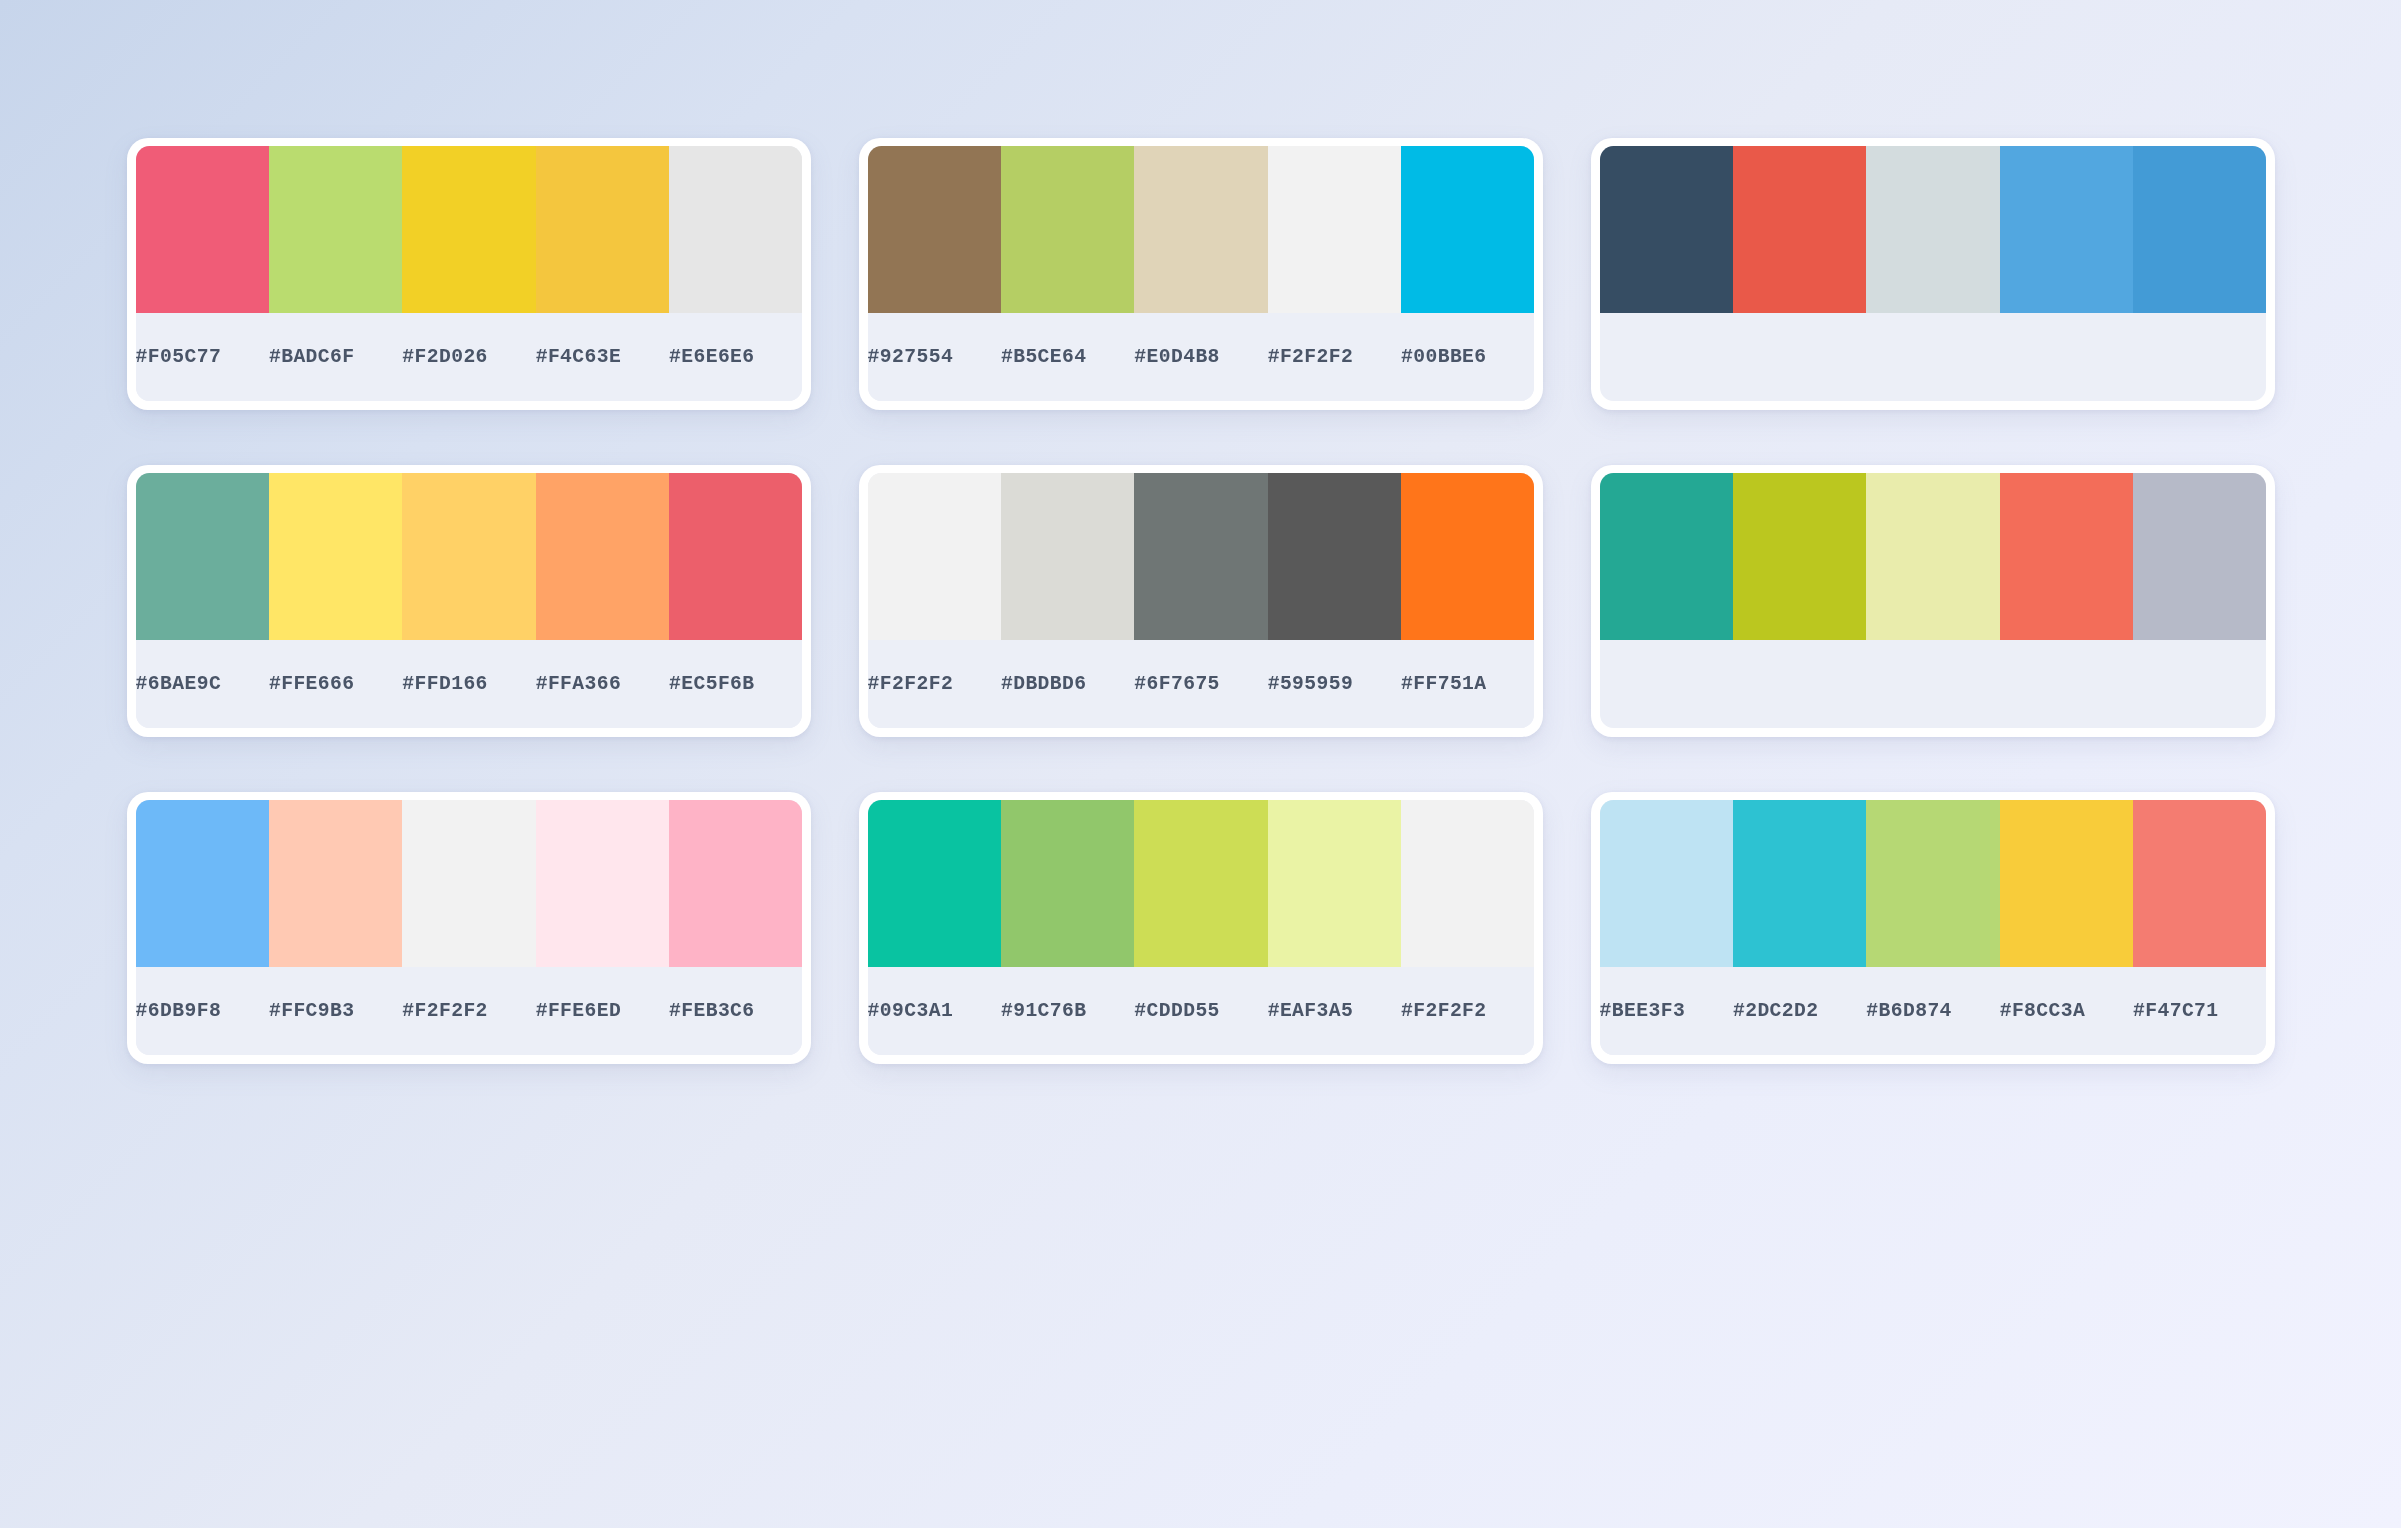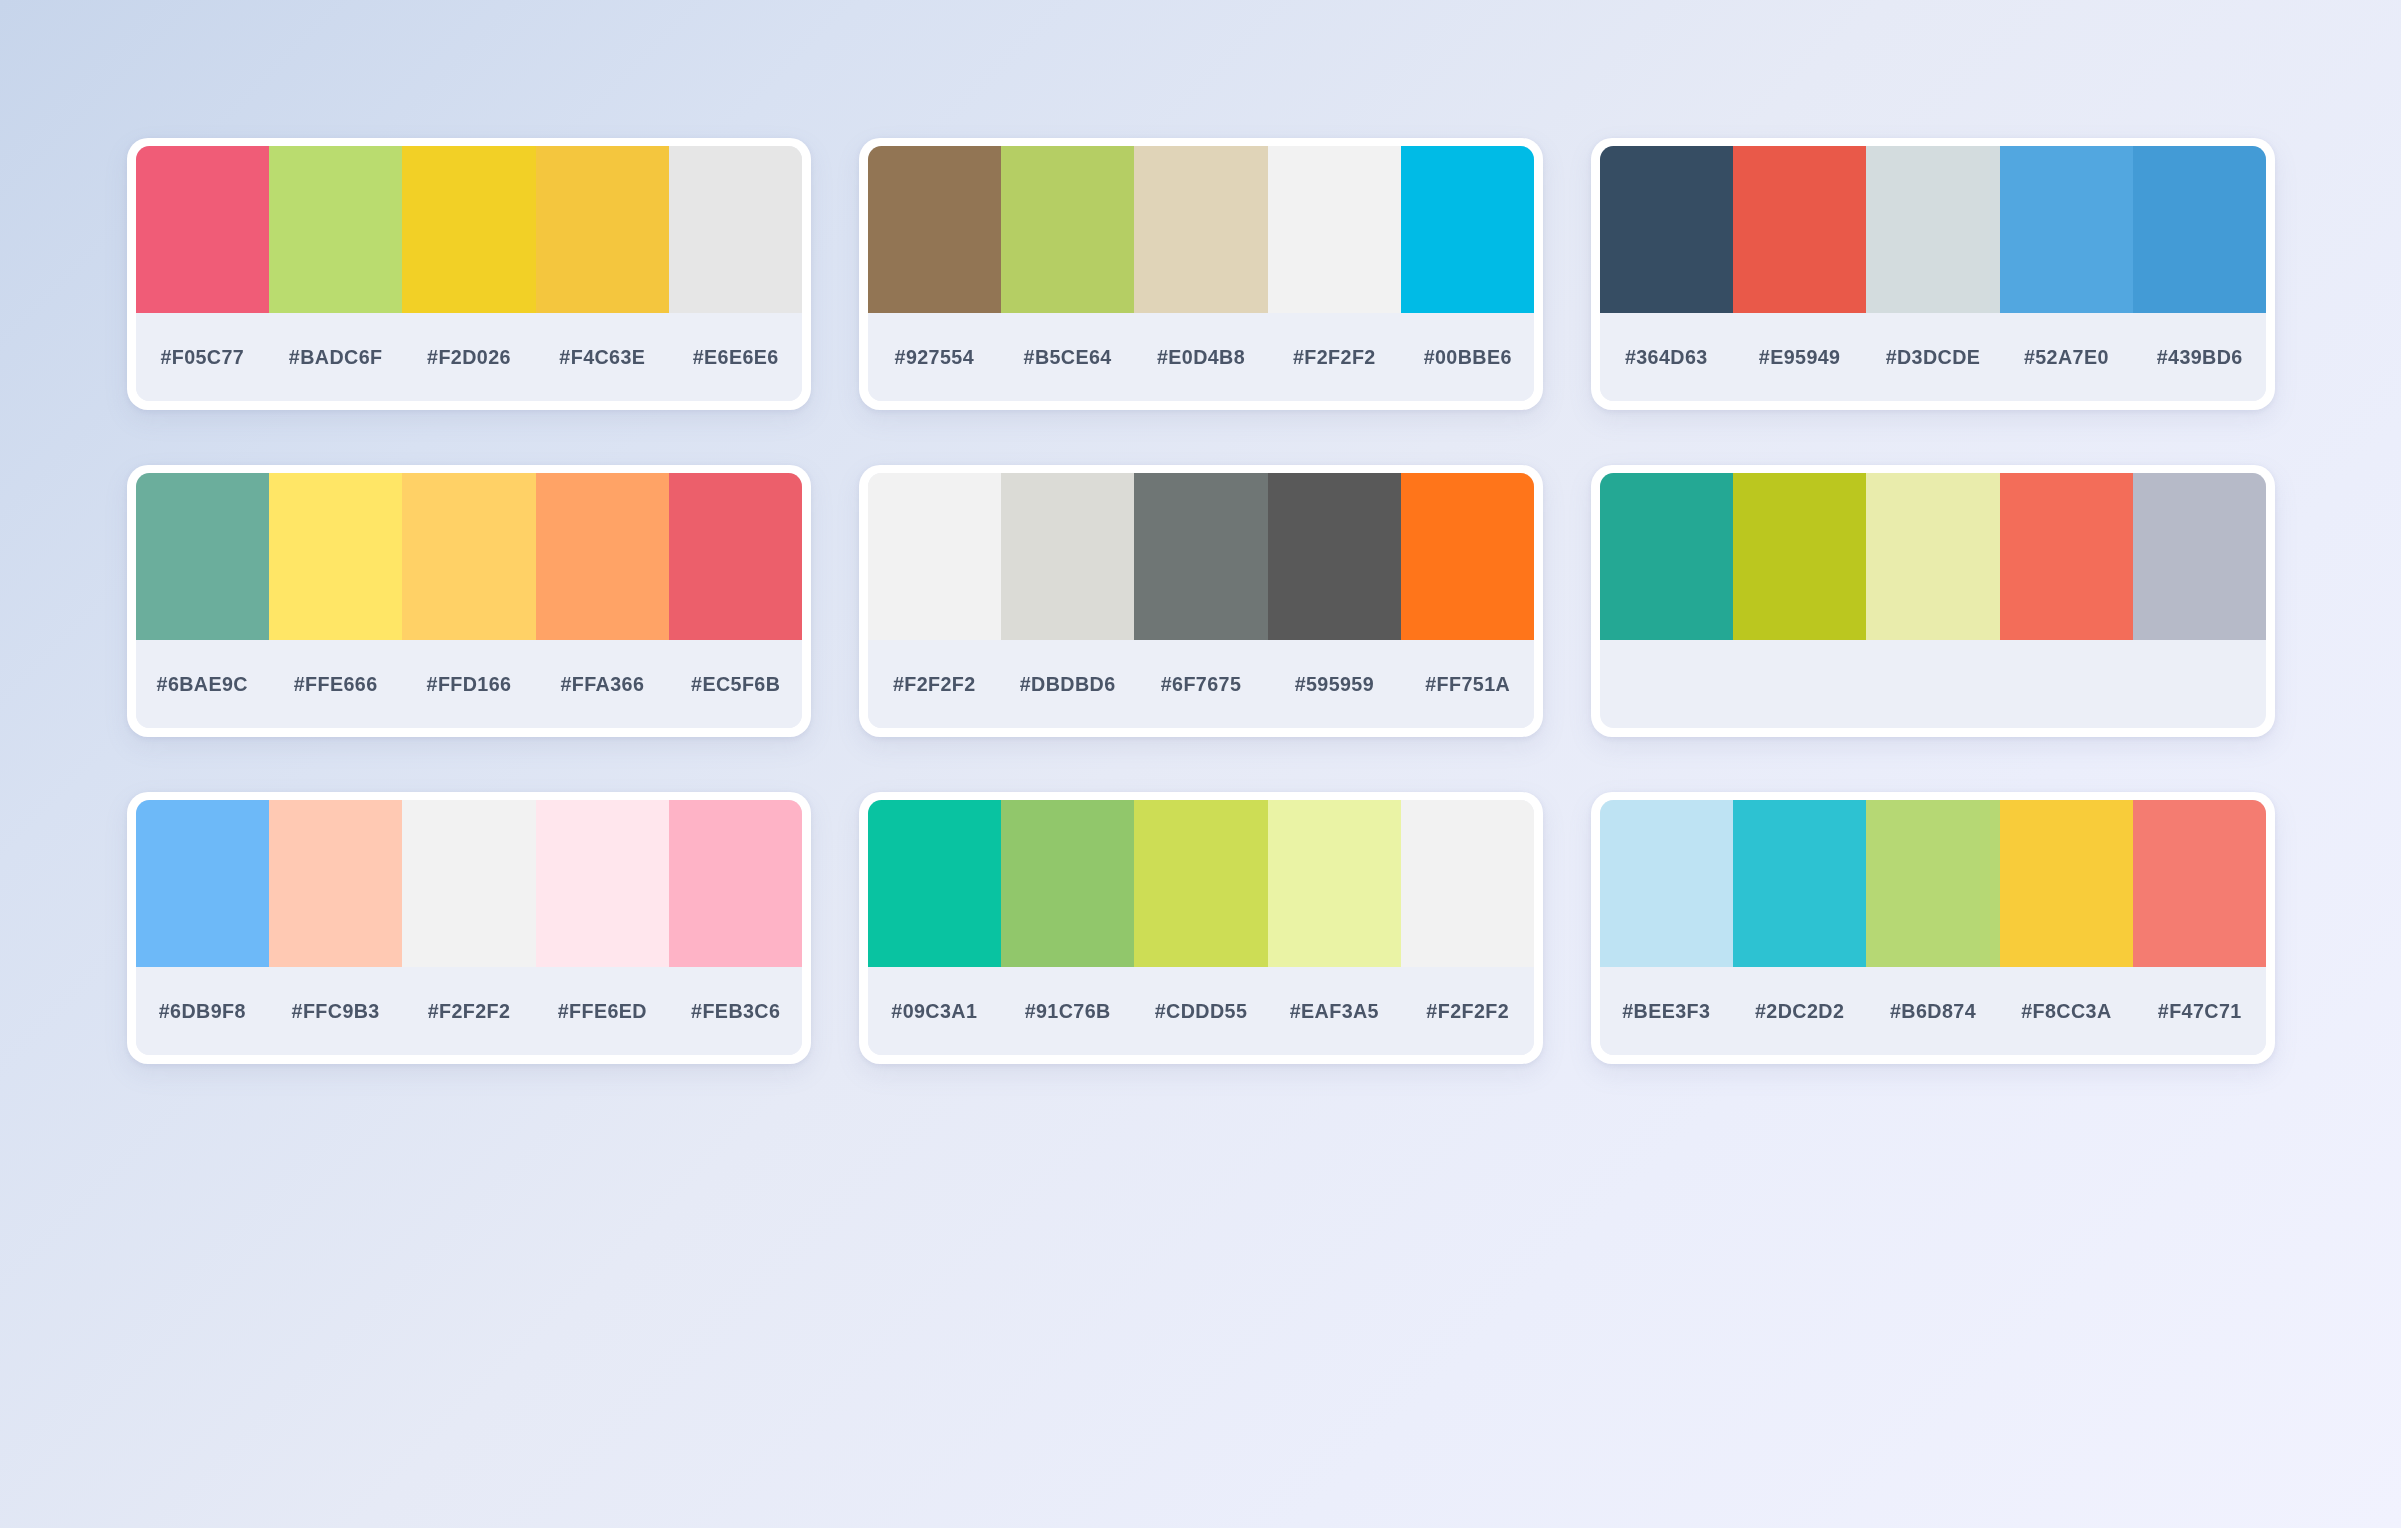--- a/index.html
+++ b/index.html
@@ -74,26 +74,26 @@
   
   .label-bar {
     flex: 1 1 auto;
     display: flex;
     align-items: center;
     background: #eceff7;
   }
 
   .swatch-label {
     flex: 1 1 20%;
-    text-align: center;
+    text-align: left;
     font-size: 19.7px;
     font-weight: 700;
     letter-spacing: 0.4px;
     color: #4a5568;
-    font-family: Liberation Sans, sans-serif;
+    font-family: Liberation Mono, monospace;
     white-space: nowrap;
   }
 </style>
 </head>
 <body>
 
 <div class="palette-grid">
     <div class="palette-card">
       <div class="card-inner">
         <div class="swatch-strip">
@@ -132,27 +132,20 @@
     </div>
     <div class="palette-card">
       <div class="card-inner">
         <div class="swatch-strip">
           <div class="swatch" style="background-color: rgb(54, 77, 99);"></div>
           <div class="swatch" style="background-color: rgb(233, 89, 73);"></div>
           <div class="swatch" style="background-color: rgb(211, 220, 222);"></div>
           <div class="swatch" style="background-color: rgb(82, 167, 224);"></div>
           <div class="swatch" style="background-color: rgb(67, 155, 214);"></div>
         </div>
-        <div class="label-bar">
-          <div class="swatch-label">#364D63</div>
-          <div class="swatch-label">#E95949</div>
-          <div class="swatch-label">#D3DCDE</div>
-          <div class="swatch-label">#52A7E0</div>
-          <div class="swatch-label">#439BD6</div>
-        </div>
       </div>
     </div>
     <div class="palette-card">
       <div class="card-inner">
         <div class="swatch-strip">
           <div class="swatch" style="background-color: rgb(107, 174, 156);"></div>
           <div class="swatch" style="background-color: rgb(255, 230, 102);"></div>
           <div class="swatch" style="background-color: rgb(255, 209, 102);"></div>
           <div class="swatch" style="background-color: rgb(255, 163, 102);"></div>
           <div class="swatch" style="background-color: rgb(236, 95, 107);"></div>

